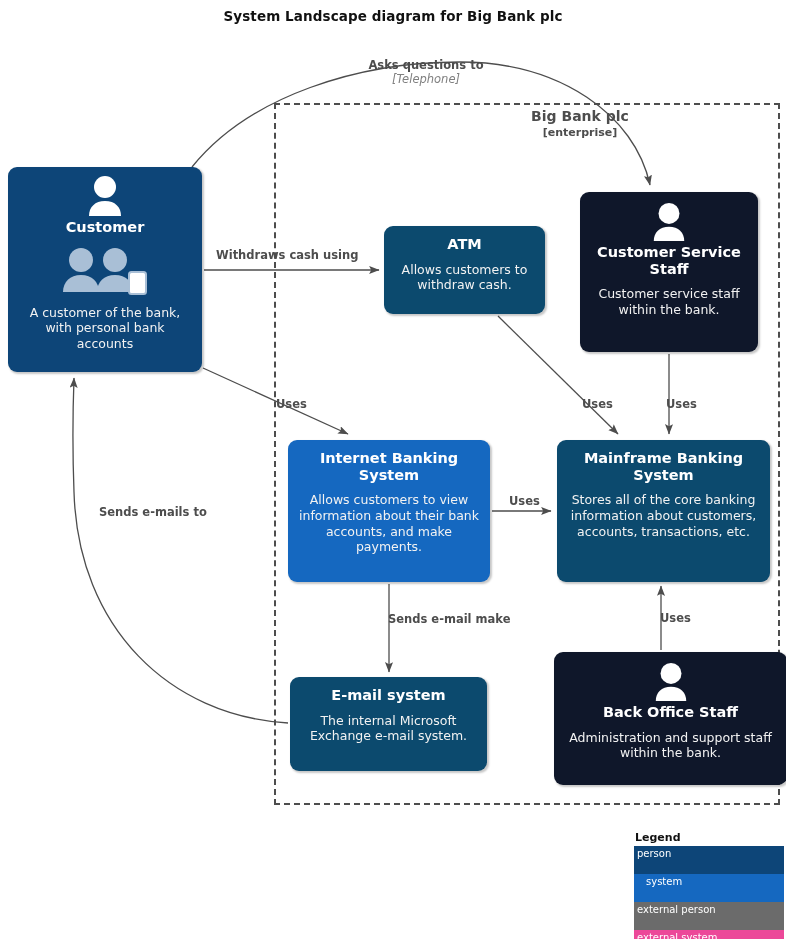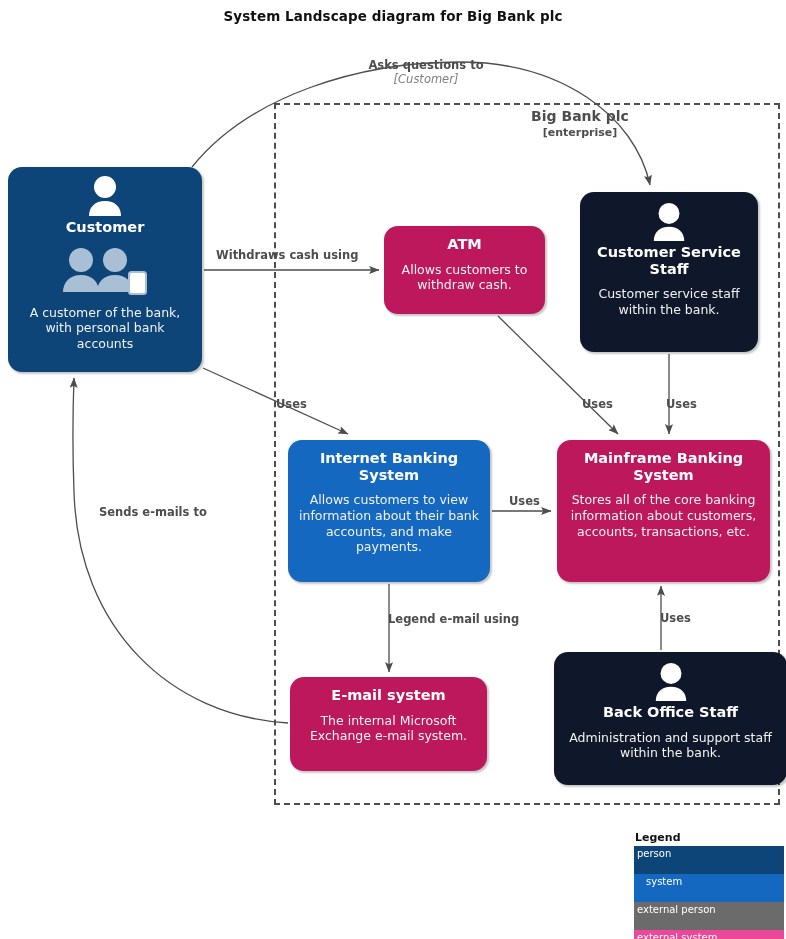--- a/index.html
+++ b/index.html
@@ -60,21 +60,21 @@
     color: #4d4d4d;
     font-weight: bold;
   }
   .boundary-label .bname { font-size: 14px; display: block; line-height: 1.25; }
   .boundary-label .btype { font-size: 11px; display: block; line-height: 1.25; }
 
   
   .node {
     position: absolute;
     box-sizing: border-box;
-    border-radius: 14px;
+    border-radius: 9px;
     color: #ffffff;
     text-align: center;
     padding: 8px 10px;
     display: flex;
     flex-direction: column;
     align-items: center;
     justify-content: flex-start;
     box-shadow: 1.5px 1.5px 2px rgba(0,0,0,0.22);
     overflow: hidden;
   }
@@ -86,21 +86,21 @@
   }
   .node .n-desc {
     font-size: 12.5px;
     line-height: 1.25;
     margin-top: 9px;
     color: #f2f2f2;
   }
   .node.person   { background: #0d4578; }
   .node.system   { background: #1568c0; }
   .node.ext-person { background: #0f172a; }
-  .node.ext-system { background: #be185d; }
+  .node.ext-system { background: #0c4a6e; }
 
   .person-icon { display: block; }
 
   
   #node-customer       { left: 8px;   top: 167px; width: 194px; height: 205px; }
   #node-atm            { left: 384px; top: 226px; width: 161px; height: 88px; }
   #node-css            { left: 580px; top: 192px; width: 178px; height: 160px; }
   #node-ibs            { left: 288px; top: 440px; width: 202px; height: 142px; }
   #node-mainframe      { left: 557px; top: 440px; width: 213px; height: 142px; }
   #node-email          { left: 290px; top: 677px; width: 197px; height: 94px; }
@@ -247,21 +247,21 @@
     <svg class="person-icon" width="44" height="40" viewBox="0 0 46 42" style="margin-top:2px;">
       <circle cx="23" cy="12" r="11" fill="#ffffff"></circle>
       <path d="M23,26 C33,26 39,32 39,41 L7,41 C7,32 13,26 23,26 Z" fill="#ffffff"></path>
     </svg>
     <div class="n-name">Back Office Staff</div>
     <div class="n-desc">Administration and support staff within the bank.</div>
   </div>
 
   <div class="edge-label" id="lbl-asks">
     <span>Asks questions to</span>
-    <span class="tech">[Customer]</span>
+    <span class="tech">[Telephone]</span>
   </div>
   <div class="edge-label" id="lbl-withdraws">
     <span>Withdraws cash using</span>
   </div>
   <div class="edge-label" id="lbl-uses-cust">
     <span>Uses</span>
   </div>
   <div class="edge-label" id="lbl-uses-atm">
     <span>Uses</span>
   </div>
@@ -271,21 +271,21 @@
   <div class="edge-label" id="lbl-uses-ibs">
     <span>Uses</span>
   </div>
   <div class="edge-label" id="lbl-uses-bo">
     <span>Uses</span>
   </div>
   <div class="edge-label" id="lbl-sends-mails">
     <span>Sends e-mails to</span>
   </div>
   <div class="edge-label" id="lbl-sends-using">
-    <span>Legend e-mail using</span>
+    <span>Sends e-mail make</span>
   </div>
 
   <div class="legend">
     <div class="legend-title">Legend</div>
     <div class="legend-row" style="background:#0d4578;">
       <span>person</span>
     </div>
     <div class="legend-row" style="background:#1568c0;padding-left:12px;">
       <span>system</span>
     </div>

